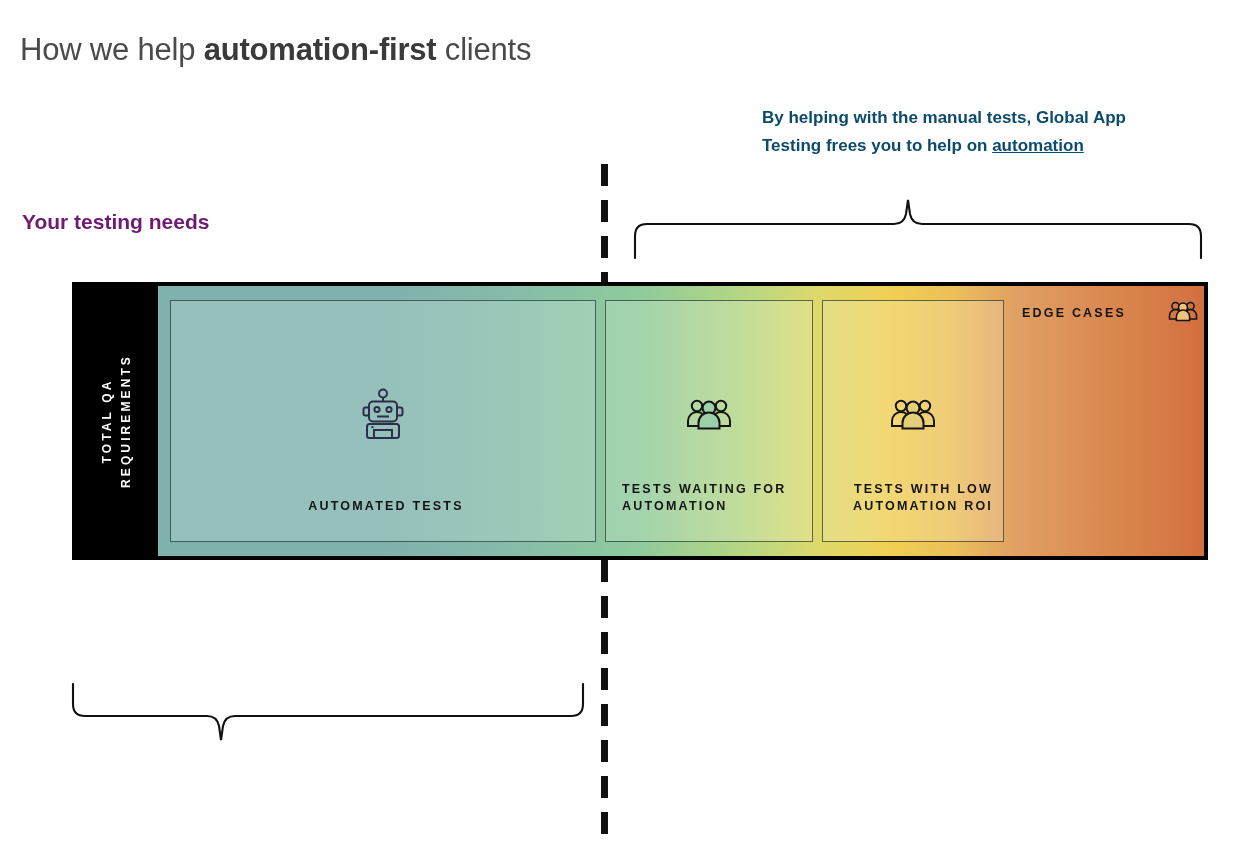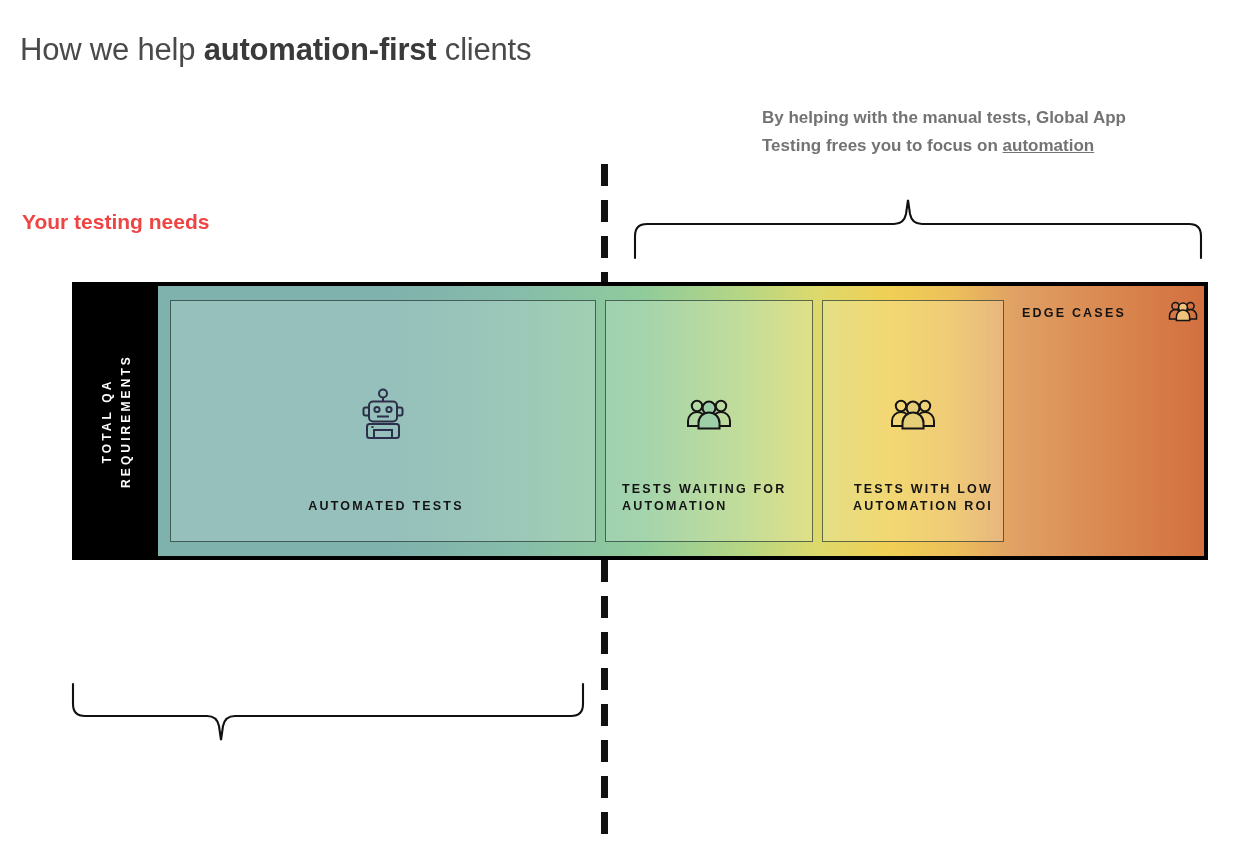--- a/index.html
+++ b/index.html
@@ -17,28 +17,28 @@
   .headline{
     position:absolute;left:20px;top:12px;width:700px;
     font-size:31px;line-height:44px;color:#4a4a4a;font-weight:400;
     letter-spacing:-0.2px;
   }
   .headline b{color:#3a3a3a;font-weight:700;}
 
   
   .top-caption{
     position:absolute;left:762px;top:88px;width:470px;
-    font-size:17px;line-height:28px;font-weight:700;color:#737373;
+    font-size:17px;line-height:28px;font-weight:700;color:#0c4a6e;
   }
   .top-caption .lnk{text-decoration:underline;}
 
   
   .needs-label{
     position:absolute;left:22px;top:194px;
-    font-size:21px;font-weight:700;color:#ef4444;
+    font-size:21px;font-weight:700;color:#701a75;
   }
 
   
   .divider{
     position:absolute;left:601px;top:148px;width:7px;height:692px;
     background:repeating-linear-gradient(to bottom,#111 0px,#111 22px,
                rgba(255,255,255,0) 22px,rgba(255,255,255,0) 36px);
   }
 
   
@@ -100,21 +100,21 @@
 <body>
 
 <div class="stage">
 
   <div class="headline">
     <span>How we help </span><b>automation-first</b><span> clients</span><br>
   </div>
 
   <div class="top-caption">
     <span>By helping with the manual tests, Global App</span><br>
-    <span>Testing frees you to focus on </span><span class="lnk">automation</span>
+    <span>Testing frees you to help on </span><span class="lnk">automation</span>
   </div>
 
   <div class="needs-label">Your testing needs</div>
 
   <div class="bracket" style="left:632px;top:182px;">
     <svg width="572" height="62" viewBox="0 0 572 62" fill="none">
       <path d="M3 60 L3 38 Q3 26 15 26 L262 26 Q272 26 274 16 L276 2 L278 16 Q280 26 290 26 L557 26 Q569 26 569 38 L569 60" stroke="#111" stroke-width="2.1" fill="none" stroke-linecap="round"></path>
     </svg>
   </div>
 

